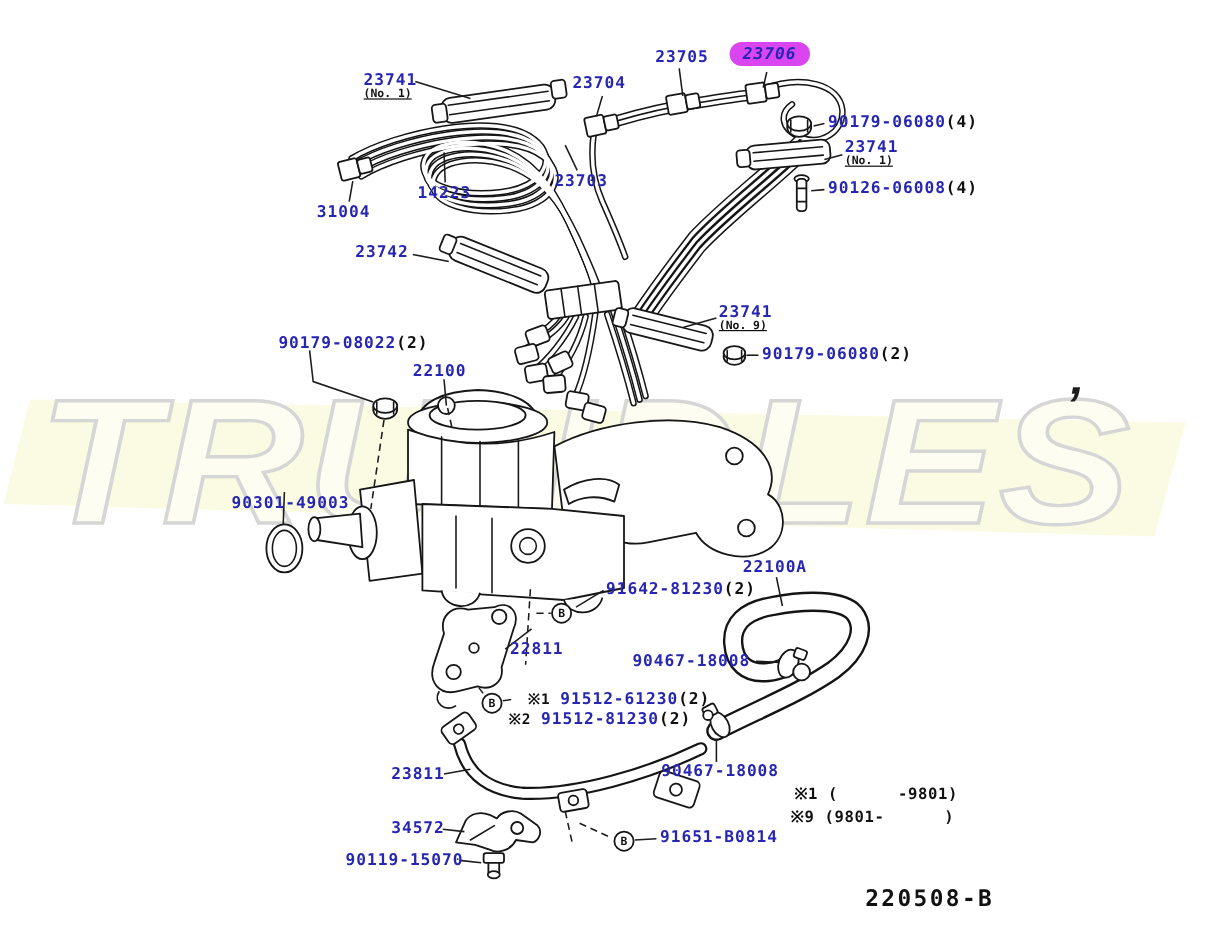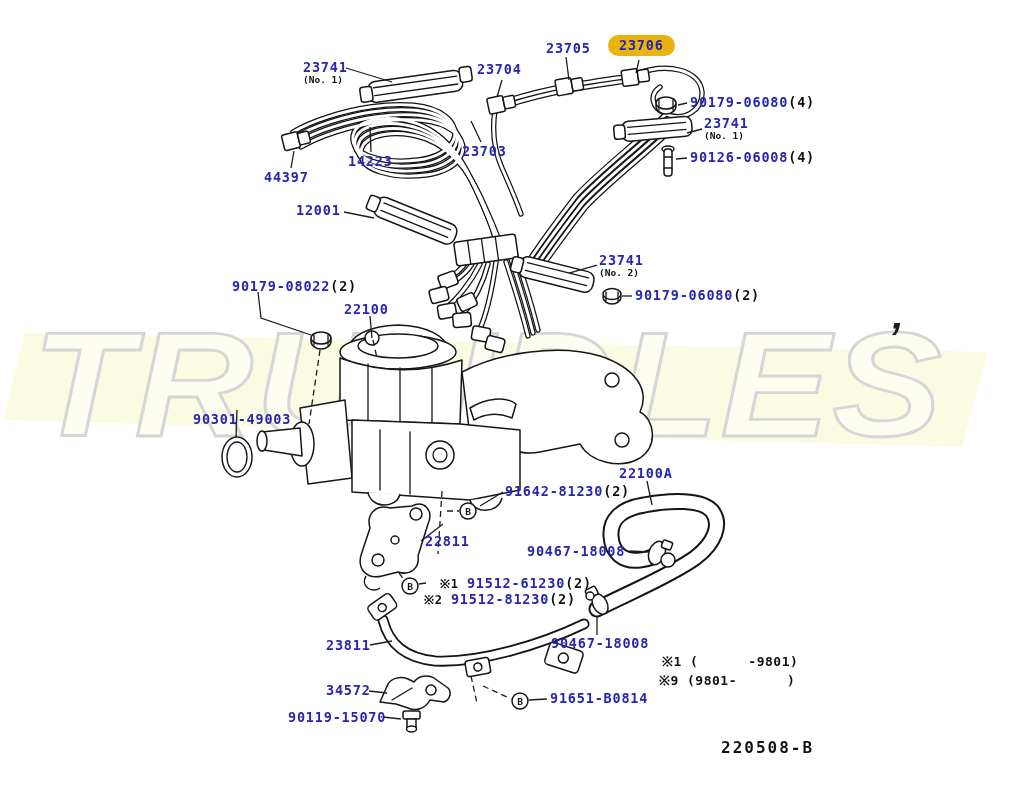--- a/index.html
+++ b/index.html
@@ -21,26 +21,26 @@
       font-size:148px;fill:#fdfdf2;stroke:#d6d6d6;stroke-width:2.8;letter-spacing:2px;}
   .wm-apos{font-family:"Liberation Sans",sans-serif;font-style:italic;font-weight:bold;
       font-size:42px;fill:#1c1c1c;}
   .bsym{font-family:"DejaVu Sans Mono",monospace;font-size:9.5px;font-weight:bold;
       fill:#111;text-anchor:middle;}
   
   .lbl{position:absolute;color:#2626b2;font-weight:bold;font-size:13.5px;
        letter-spacing:0.8px;white-space:pre;line-height:1.05;z-index:5;}
   .lbl .pre,.lbl .qty{color:#101010;}
   .lbl .pre{font-size:12px;}
-  .lbl .sub{color:#101010;font-size:9.5px;letter-spacing:0;}
+  .lbl .sub{color:#101010;font-size:9.5px;letter-spacing:0;text-decoration:underline;}
   .lbl .sub:empty{display:none;}
-  .lbl.hl{background:#eab308;border-radius:14px;padding:3px 11px;}
+  .lbl.hl{background:#d946ef;border-radius:14px;padding:3px 11px;font-style:italic;}
   .fn{position:absolute;color:#111;font-weight:bold;font-size:13px;white-space:pre;
       letter-spacing:0.5px;z-index:5;}
-  .code{position:absolute;color:#111;font-weight:bold;font-size:16px;
+  .code{position:absolute;color:#111;font-weight:bold;font-size:19px;
       letter-spacing:2px;z-index:5;}
 </style>
 </head>
 <body>
 
 <div class="stage">
 
 <svg width="1024" height="790" viewBox="0 0 1024 790">
 
   <g>
@@ -318,25 +318,25 @@
   </g>
 </svg>
 
 <div class="lbl" style="left:303px;top:60px"><span class="pre"></span><span>23741</span><span class="qty"></span><div class="sub">(No. 1)</div></div>
 <div class="lbl" style="left:477px;top:62px"><span class="pre"></span><span>23704</span><span class="qty"></span></div>
 <div class="lbl" style="left:546px;top:41px"><span class="pre"></span><span>23705</span><span class="qty"></span></div>
 <div class="lbl hl" style="left:608px;top:35px"><span class="pre"></span><span>23706</span><span class="qty"></span></div>
 <div class="lbl" style="left:690px;top:95px"><span class="pre"></span><span>90179-06080</span><span class="qty">(4)</span></div>
 <div class="lbl" style="left:704px;top:116px"><span class="pre"></span><span>23741</span><span class="qty"></span><div class="sub">(No. 1)</div></div>
 <div class="lbl" style="left:690px;top:150px"><span class="pre"></span><span>90126-06008</span><span class="qty">(4)</span></div>
-<div class="lbl" style="left:264px;top:170px"><span class="pre"></span><span>44397</span><span class="qty"></span></div>
+<div class="lbl" style="left:264px;top:170px"><span class="pre"></span><span>31004</span><span class="qty"></span></div>
 <div class="lbl" style="left:348px;top:154px"><span class="pre"></span><span>14223</span><span class="qty"></span></div>
 <div class="lbl" style="left:462px;top:144px"><span class="pre"></span><span>23703</span><span class="qty"></span></div>
-<div class="lbl" style="left:296px;top:203px"><span class="pre"></span><span>12001</span><span class="qty"></span></div>
-<div class="lbl" style="left:599px;top:253px"><span class="pre"></span><span>23741</span><span class="qty"></span><div class="sub">(No. 2)</div></div>
+<div class="lbl" style="left:296px;top:203px"><span class="pre"></span><span>23742</span><span class="qty"></span></div>
+<div class="lbl" style="left:599px;top:253px"><span class="pre"></span><span>23741</span><span class="qty"></span><div class="sub">(No. 9)</div></div>
 <div class="lbl" style="left:635px;top:288px"><span class="pre"></span><span>90179-06080</span><span class="qty">(2)</span></div>
 <div class="lbl" style="left:232px;top:279px"><span class="pre"></span><span>90179-08022</span><span class="qty">(2)</span></div>
 <div class="lbl" style="left:344px;top:302px"><span class="pre"></span><span>22100</span><span class="qty"></span></div>
 <div class="lbl" style="left:193px;top:412px"><span class="pre"></span><span>90301-49003</span><span class="qty"></span></div>
 <div class="lbl" style="left:619px;top:466px"><span class="pre"></span><span>22100A</span><span class="qty"></span></div>
 <div class="lbl" style="left:505px;top:484px"><span class="pre"></span><span>91642-81230</span><span class="qty">(2)</span></div>
 <div class="lbl" style="left:425px;top:534px"><span class="pre"></span><span>22811</span><span class="qty"></span></div>
 <div class="lbl" style="left:527px;top:544px"><span class="pre"></span><span>90467-18008</span><span class="qty"></span></div>
 <div class="lbl" style="left:440px;top:576px"><span class="pre">※1 </span><span>91512-61230</span><span class="qty">(2)</span></div>
 <div class="lbl" style="left:424px;top:592px"><span class="pre">※2 </span><span>91512-81230</span><span class="qty">(2)</span></div>

